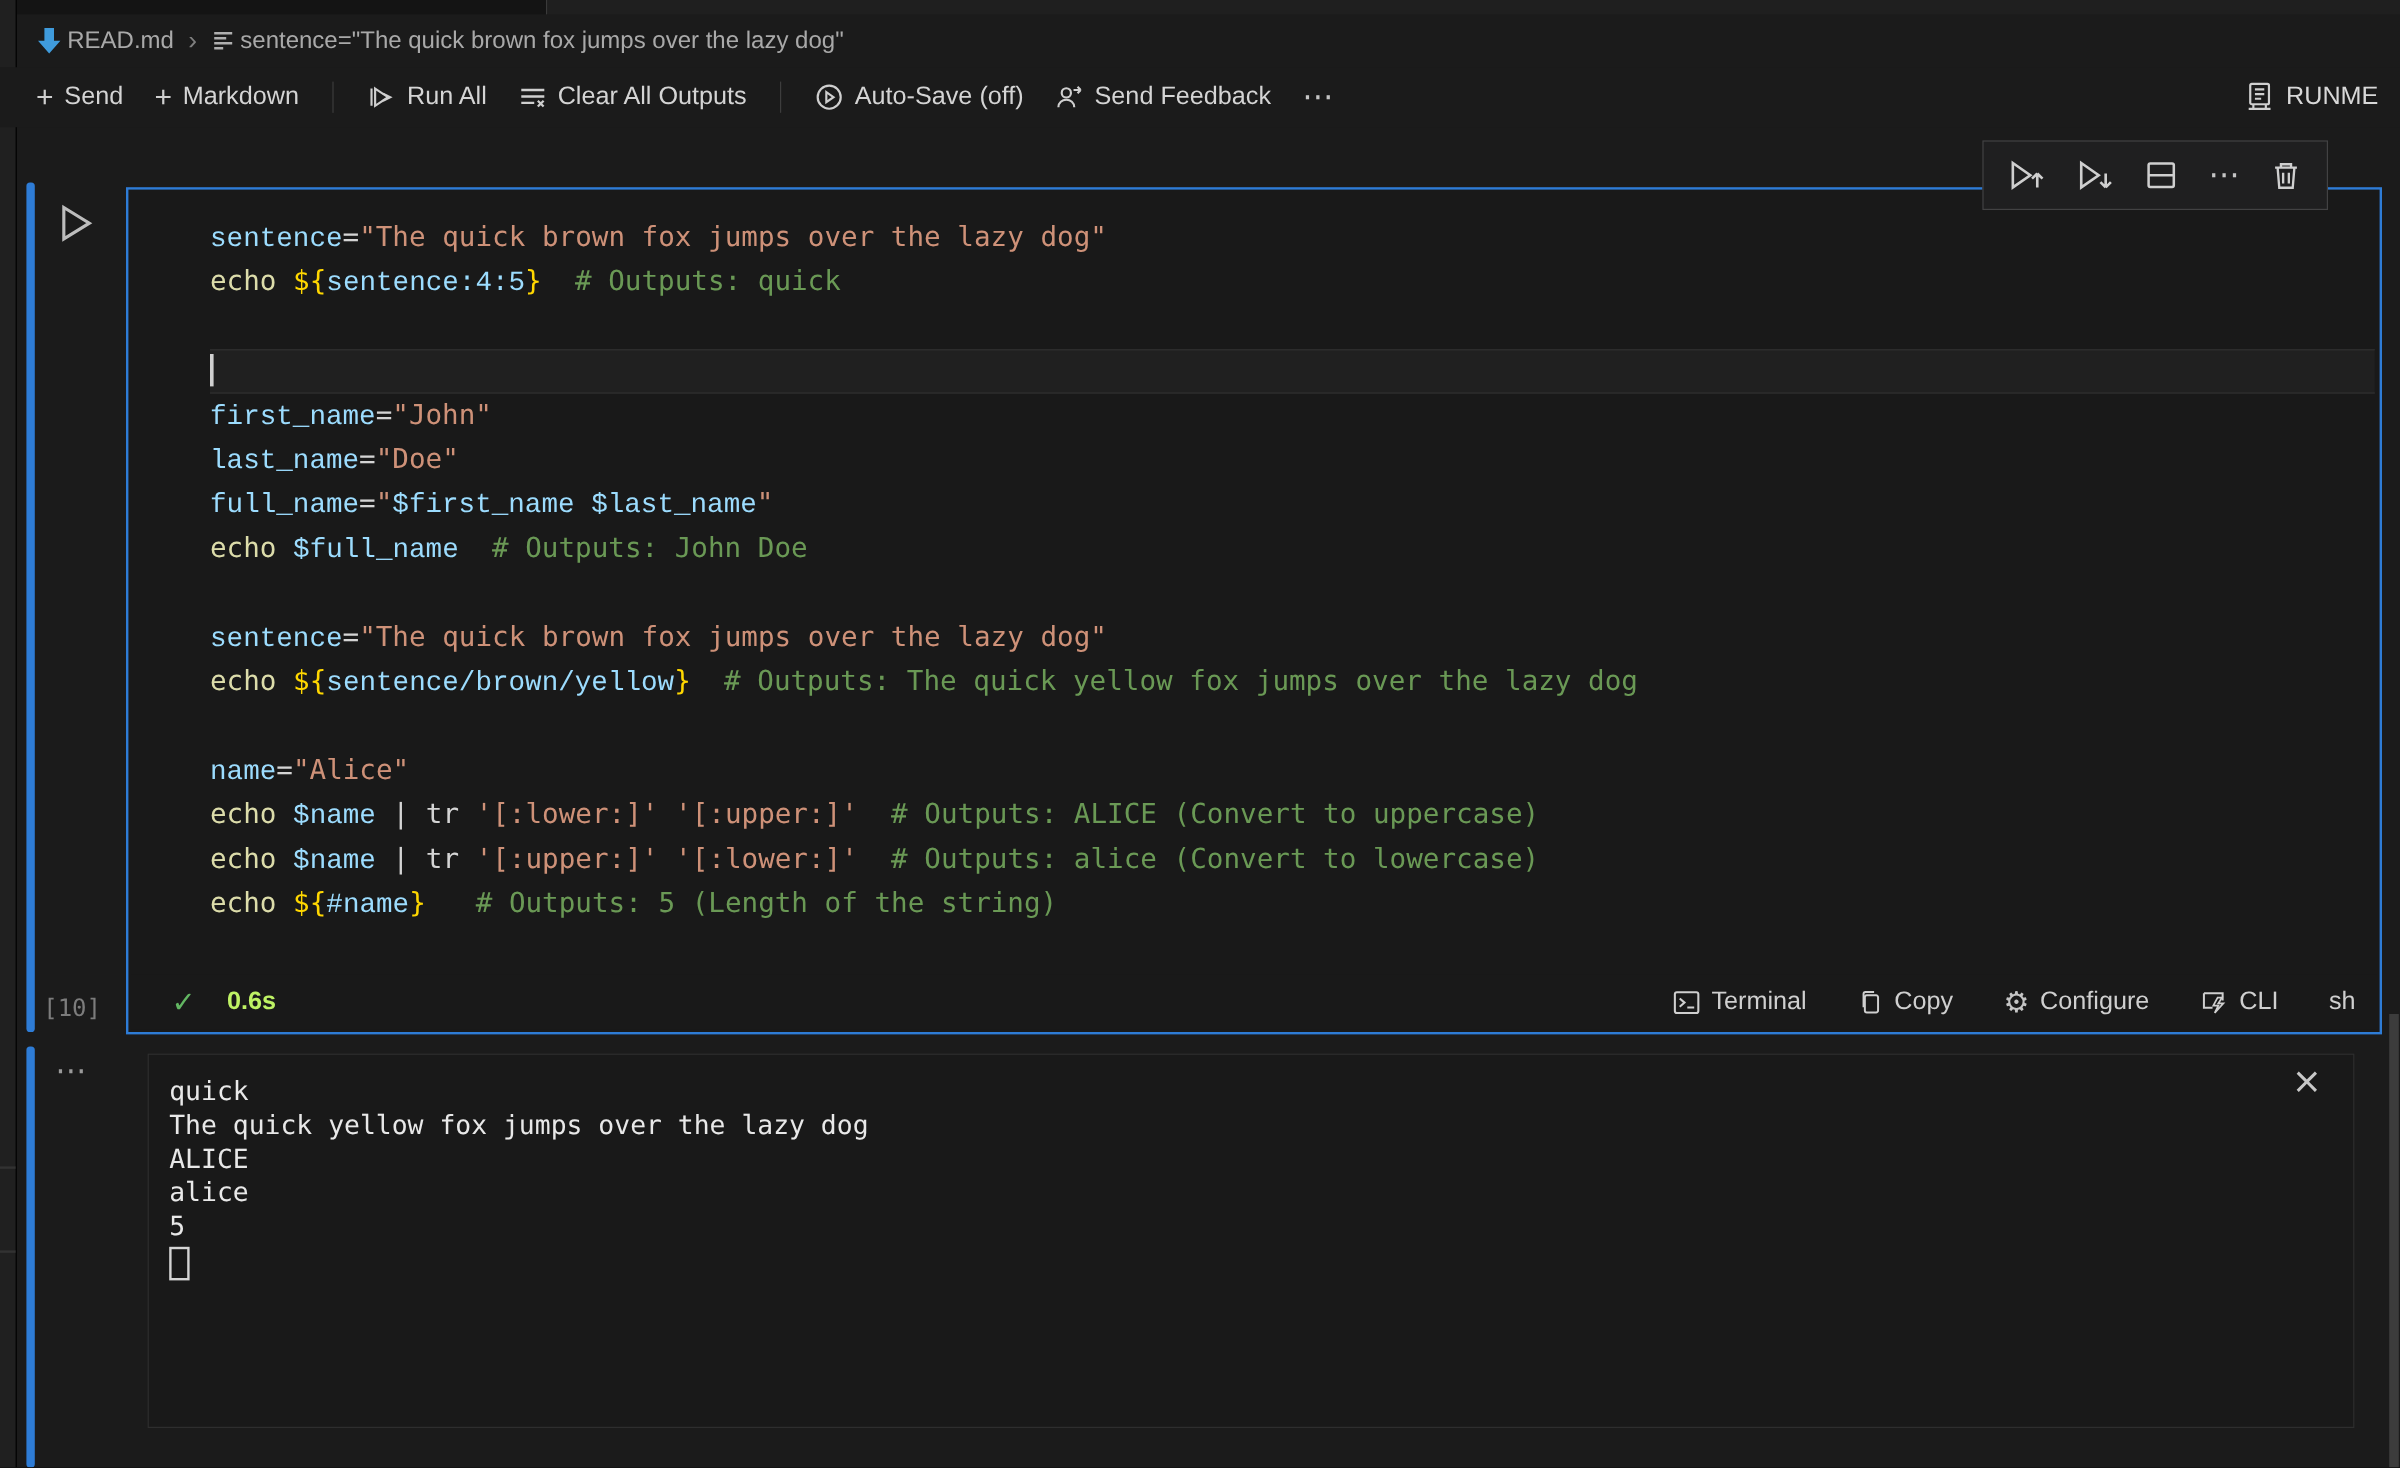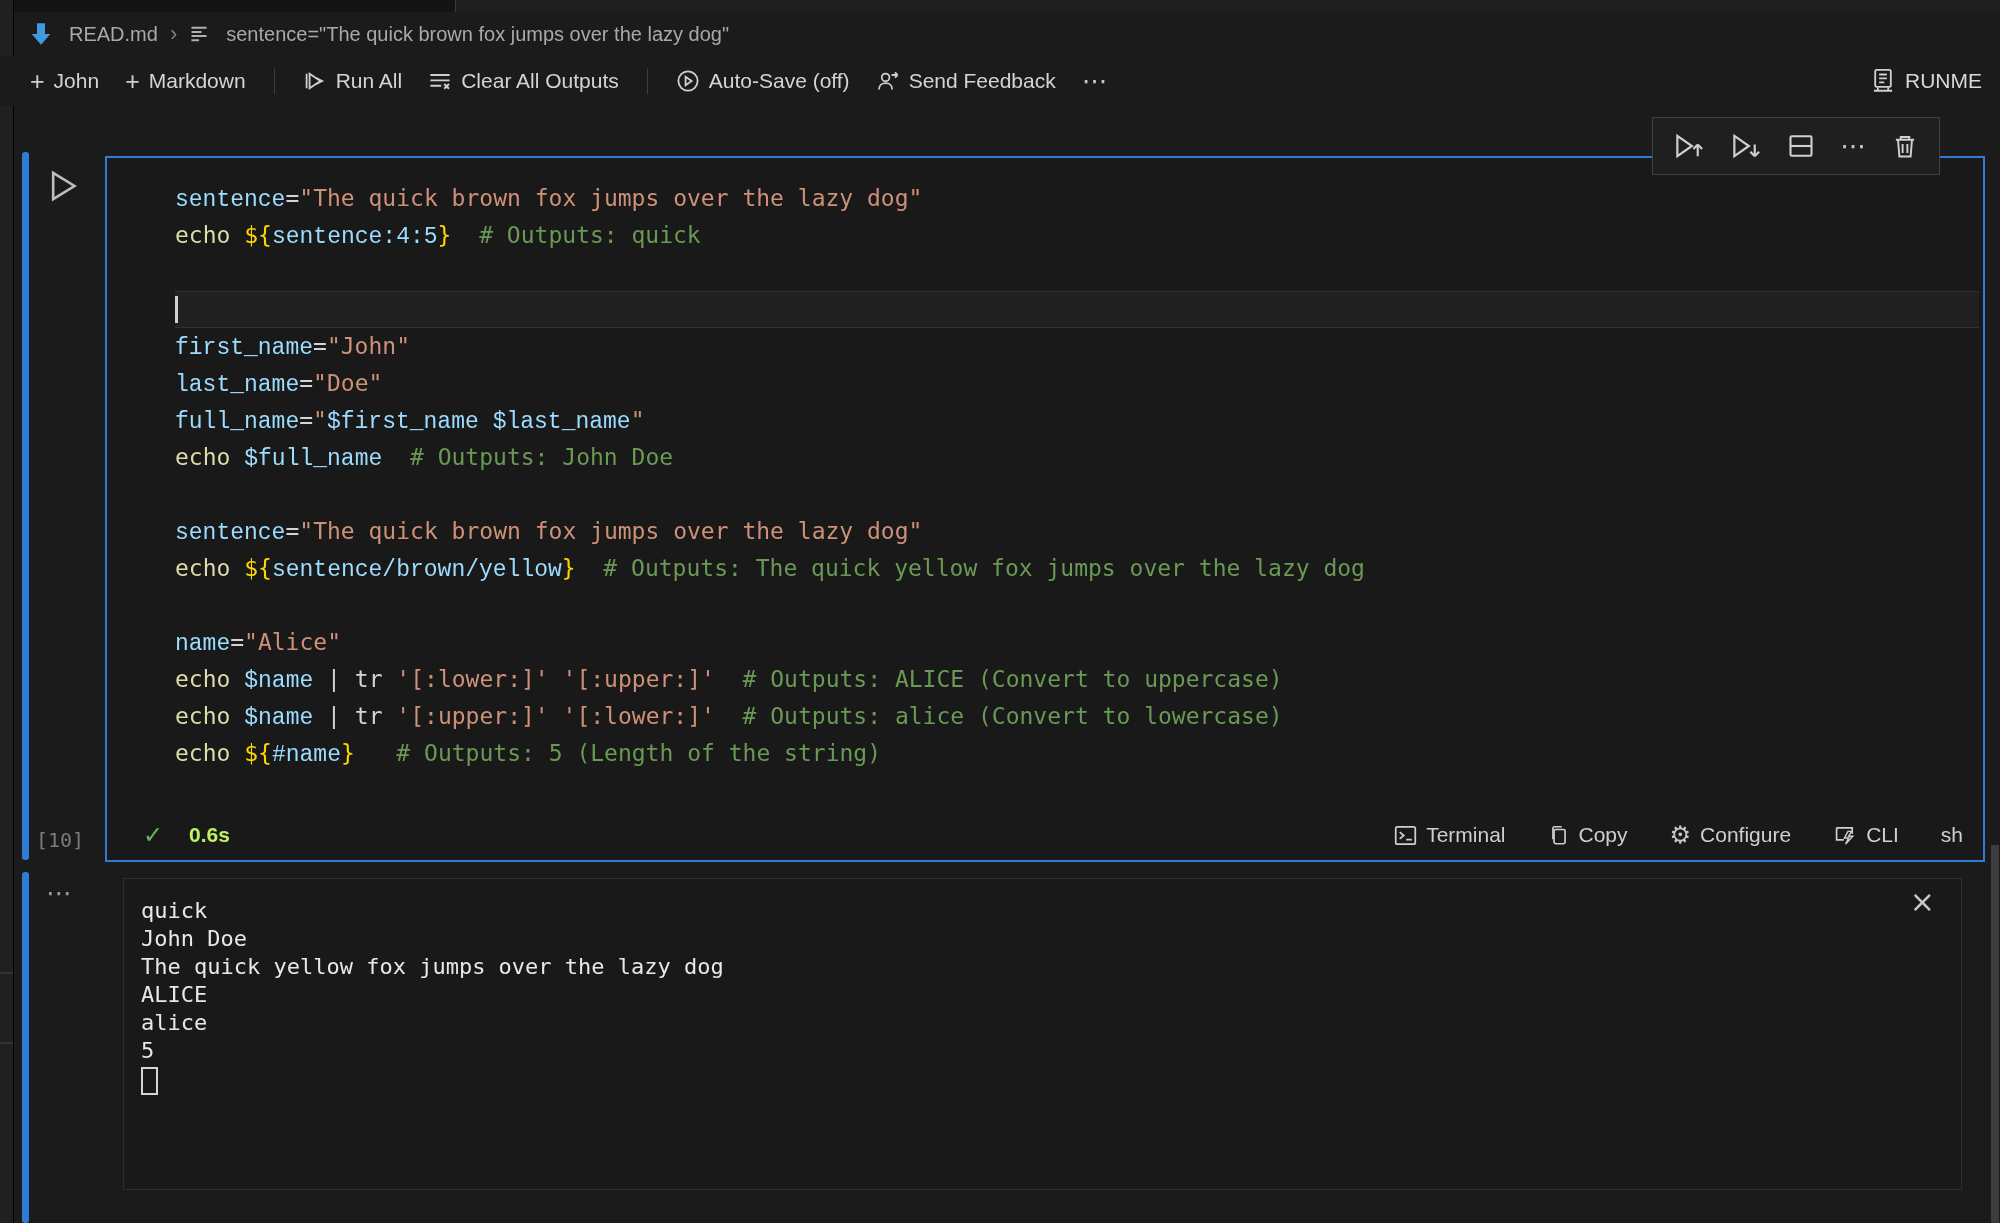--- a/index.html
+++ b/index.html
@@ -6,21 +6,21 @@
   #stage{position:relative;width:2000px;height:1223px;background:#1b1b1b;overflow:hidden;
          font-family:"Liberation Sans",sans-serif;color:#d4d4d4;}
   
   #tabstrip{position:absolute;left:0;top:0;width:100%;height:12px;background:#1f1f1f;}
   #tabstrip .active-tab{position:absolute;left:14px;top:0;width:441px;height:12px;background:#141414;border-right:1px solid #3a3a3a;}
   #leftstrip{position:absolute;left:0;top:0;width:13px;height:1223px;background:#202020;border-right:1px solid #000;}
   #leftstrip .thumb{position:absolute;left:2px;top:57px;width:9px;height:36px;background:#4a4a4a;border-radius:2px;}
   #leftstrip .mark1{position:absolute;left:0;top:972px;width:13px;height:2px;background:#323232;}
   #leftstrip .mark2{position:absolute;left:0;top:1042px;width:13px;height:2px;background:#323232;}
   #breadcrumb{position:absolute;left:30px;top:12px;height:44px;display:flex;align-items:center;gap:10px;color:#a9a9a9;font-size:20px;}
-  #breadcrumb .crumb{display:flex;align-items:center;gap:17px;}
+  #breadcrumb .crumb{display:flex;align-items:center;gap:4px;}
   #breadcrumb .sep{color:#7f7f7f;font-size:22px;margin:0 2px;}
   #toolbar{position:absolute;left:0px;top:56px;width:2000px;height:50px;display:flex;align-items:center;
            padding-left:30px;box-sizing:border-box;font-size:21px;color:#d4d4d4;gap:26px;background:#1b1b1b;}
   .tb-item{display:flex;align-items:center;gap:9px;cursor:default;white-space:nowrap;}
   .tb-sep{width:1px;height:26px;background:#3d3d3d;margin:0 2px;}
   .plus{font-size:25px;color:#cfcfcf;line-height:1;}
   #brand{position:absolute;right:18px;top:56px;height:50px;display:flex;align-items:center;gap:10px;font-size:21px;color:#d8d8d8;}
   .icon-svg{display:block;}
   .uni-icon{font-family:"DejaVu Sans",sans-serif;color:#c5c5c5;}
   
@@ -85,21 +85,21 @@
       <svg class="icon-svg" width="20" height="20" viewBox="0 0 16 16" stroke="#b0b0b0" stroke-width="1.6" fill="none">
           <path d="M2 3 h12 M2 6.3 h8 M2 9.6 h12 M2 13 h6"></path>
         </svg>
       <span>sentence="The quick brown fox jumps over the lazy dog"</span>
     </span>
   </div>
 
   <div id="toolbar">
     <span class="tb-item">
       <span class="plus">+</span>
-      <span>John</span>
+      <span>Send</span>
     </span>
     <span class="tb-item">
       <span class="plus">+</span>
       <span>Markdown</span>
     </span>
     <span class="tb-sep"></span>
     <span class="tb-item">
       <svg class="icon-svg" width="24" height="24" viewBox="0 0 20 20" stroke="#cfcfcf" stroke-width="1.5" fill="none">
           <path d="M3 4 v12 M5.5 4 l9 6 -9 6 z"></path>
           <path d="M11 7.5 l5 2.5 -5 2.5"></path>
@@ -214,18 +214,18 @@
           <path d="M3.5 5.5 h13 M7 5.5 v-2 h6 v2 M5 5.5 l1 12 h8 l1 -12"></path>
           <path d="M8.3 8.5 v6.5 M11.7 8.5 v6.5"></path>
         </svg>
     </span>
   </div>
 
   <div id="exec-count">[10]</div>
 
   <div id="output-ellipsis">⋯</div>
   <div id="output-box">
-    <div id="output-lines"><div>quick</div><div>John Doe</div><div>The quick yellow fox jumps over the lazy dog</div><div>ALICE</div><div>alice</div><div>5</div><div><span class="term-cursor"></span></div></div>
+    <div id="output-lines"><div>quick</div><div>The quick yellow fox jumps over the lazy dog</div><div>ALICE</div><div>alice</div><div>5</div><div><span class="term-cursor"></span></div></div>
     <div id="output-close">×</div>
   </div>
 
   <div id="scrollbar"></div>
 </div>
 
 </body></html>

